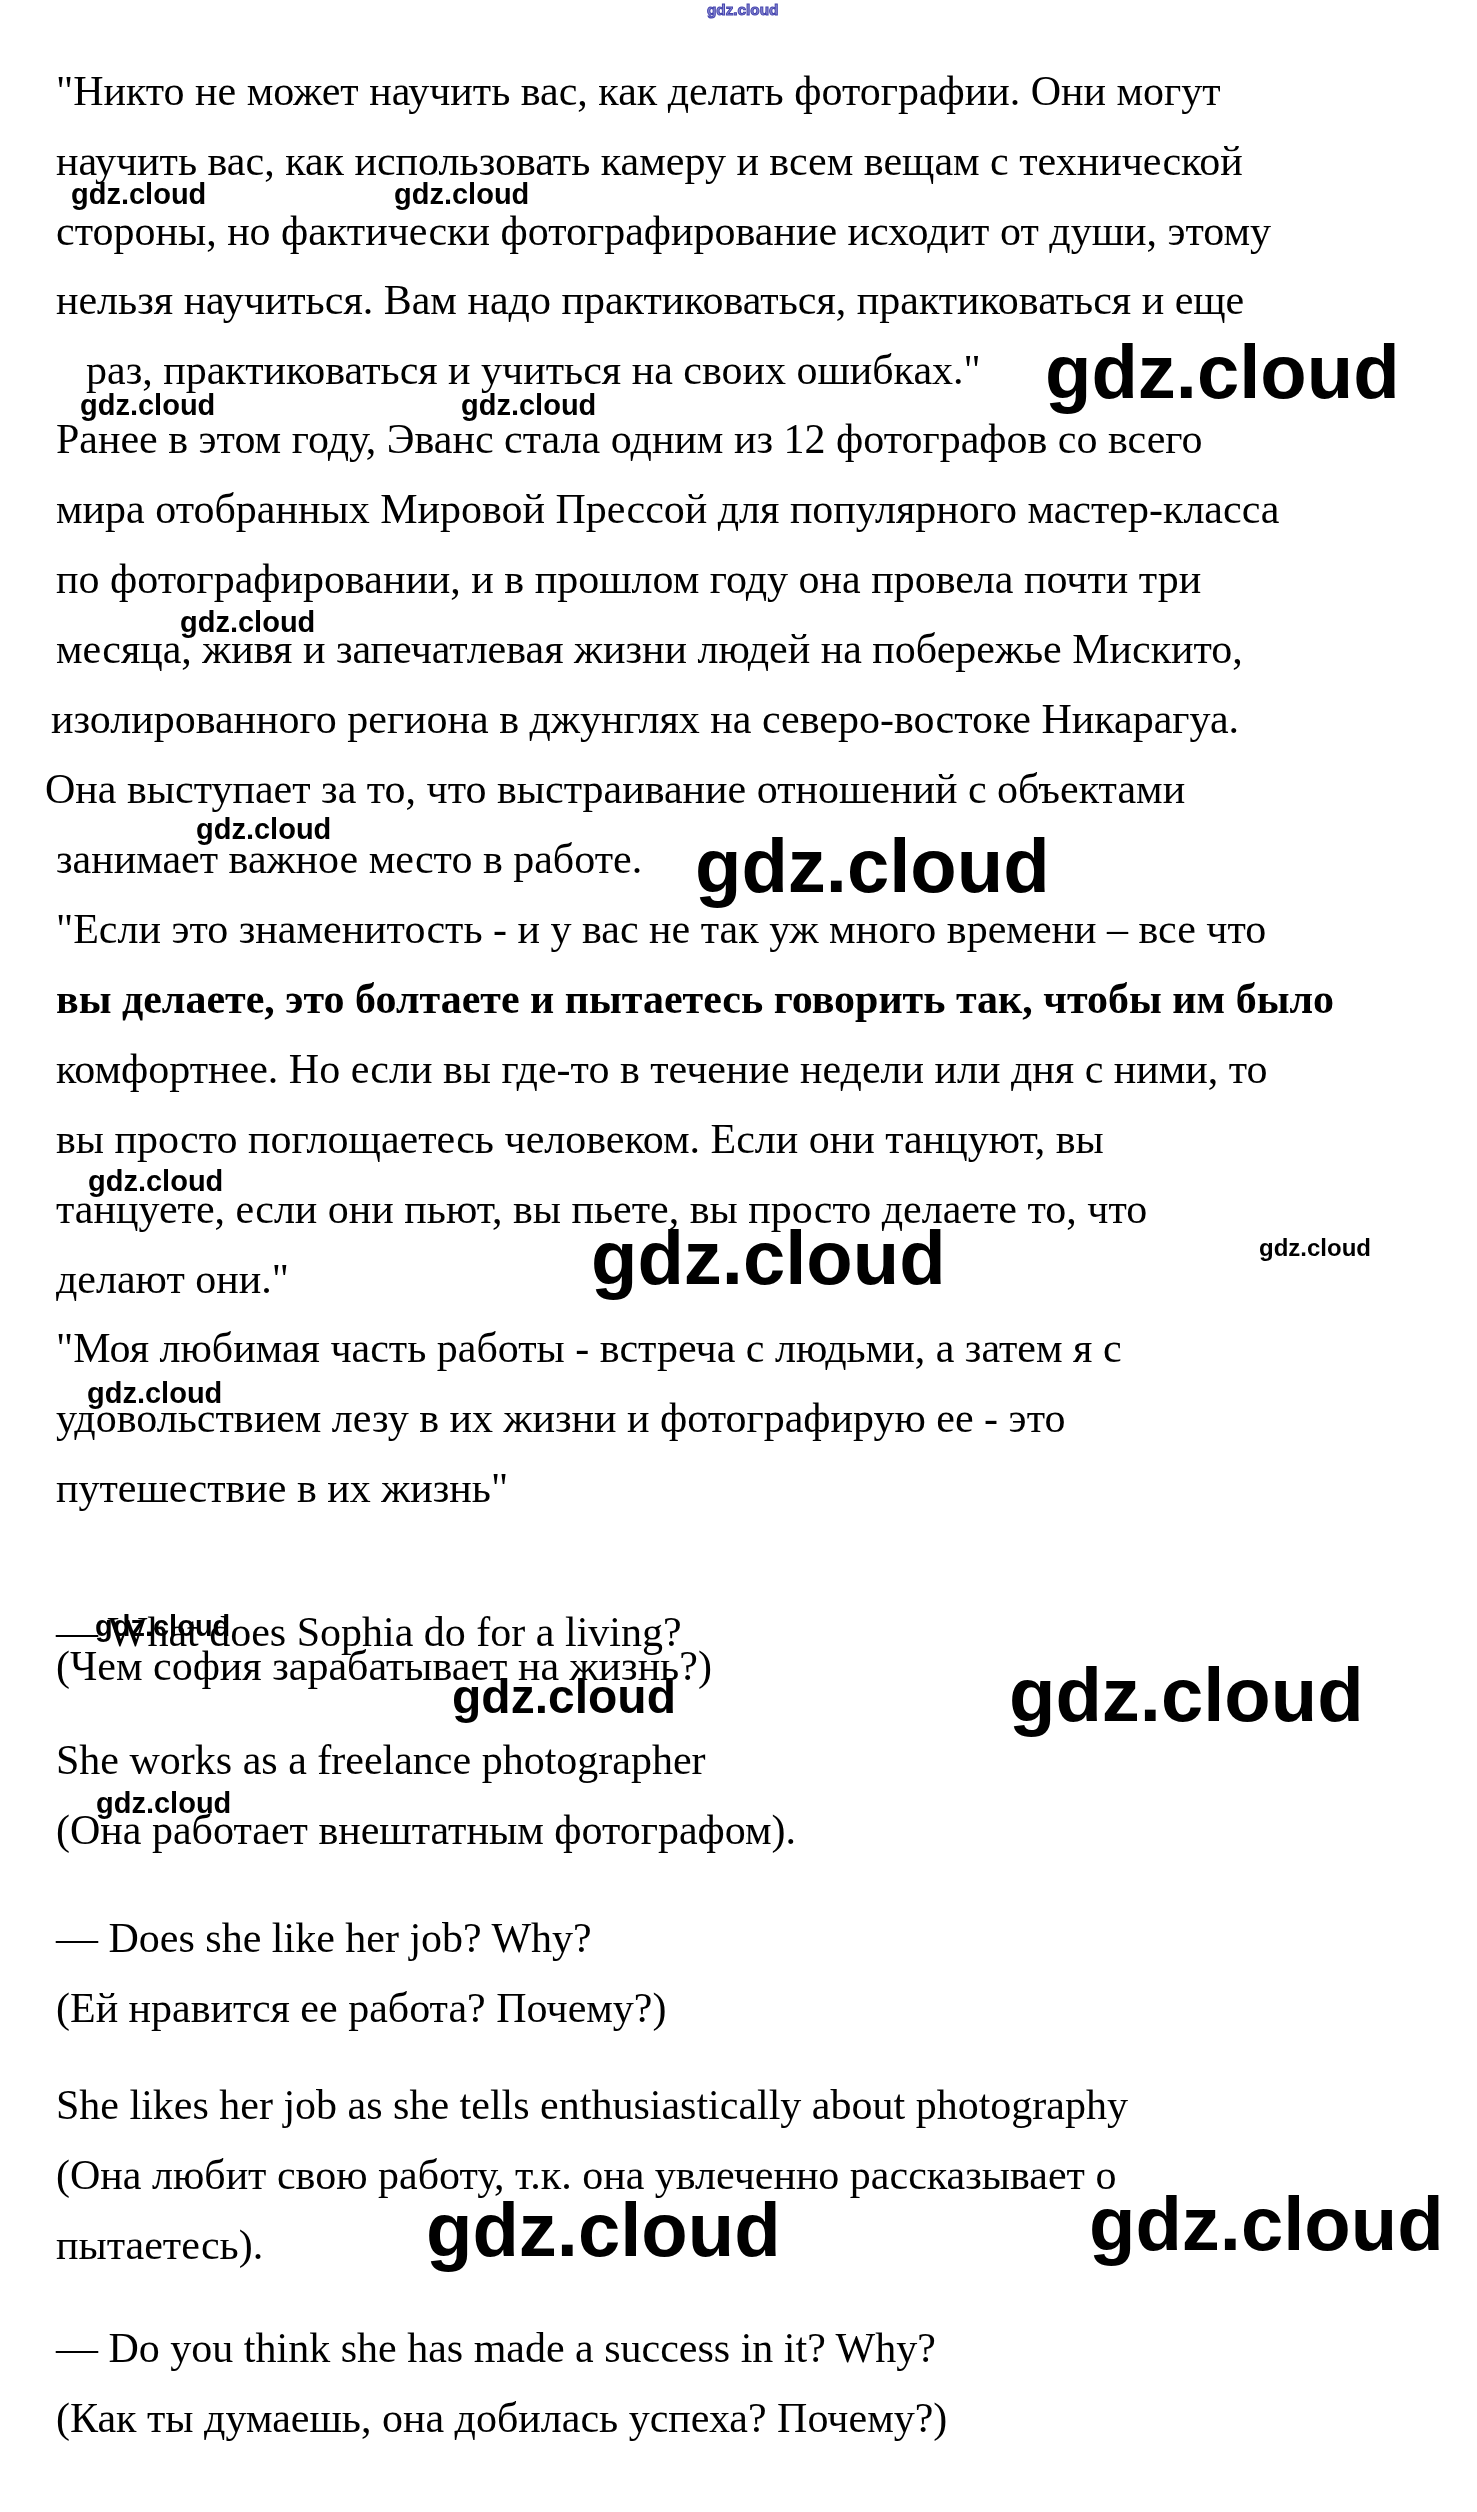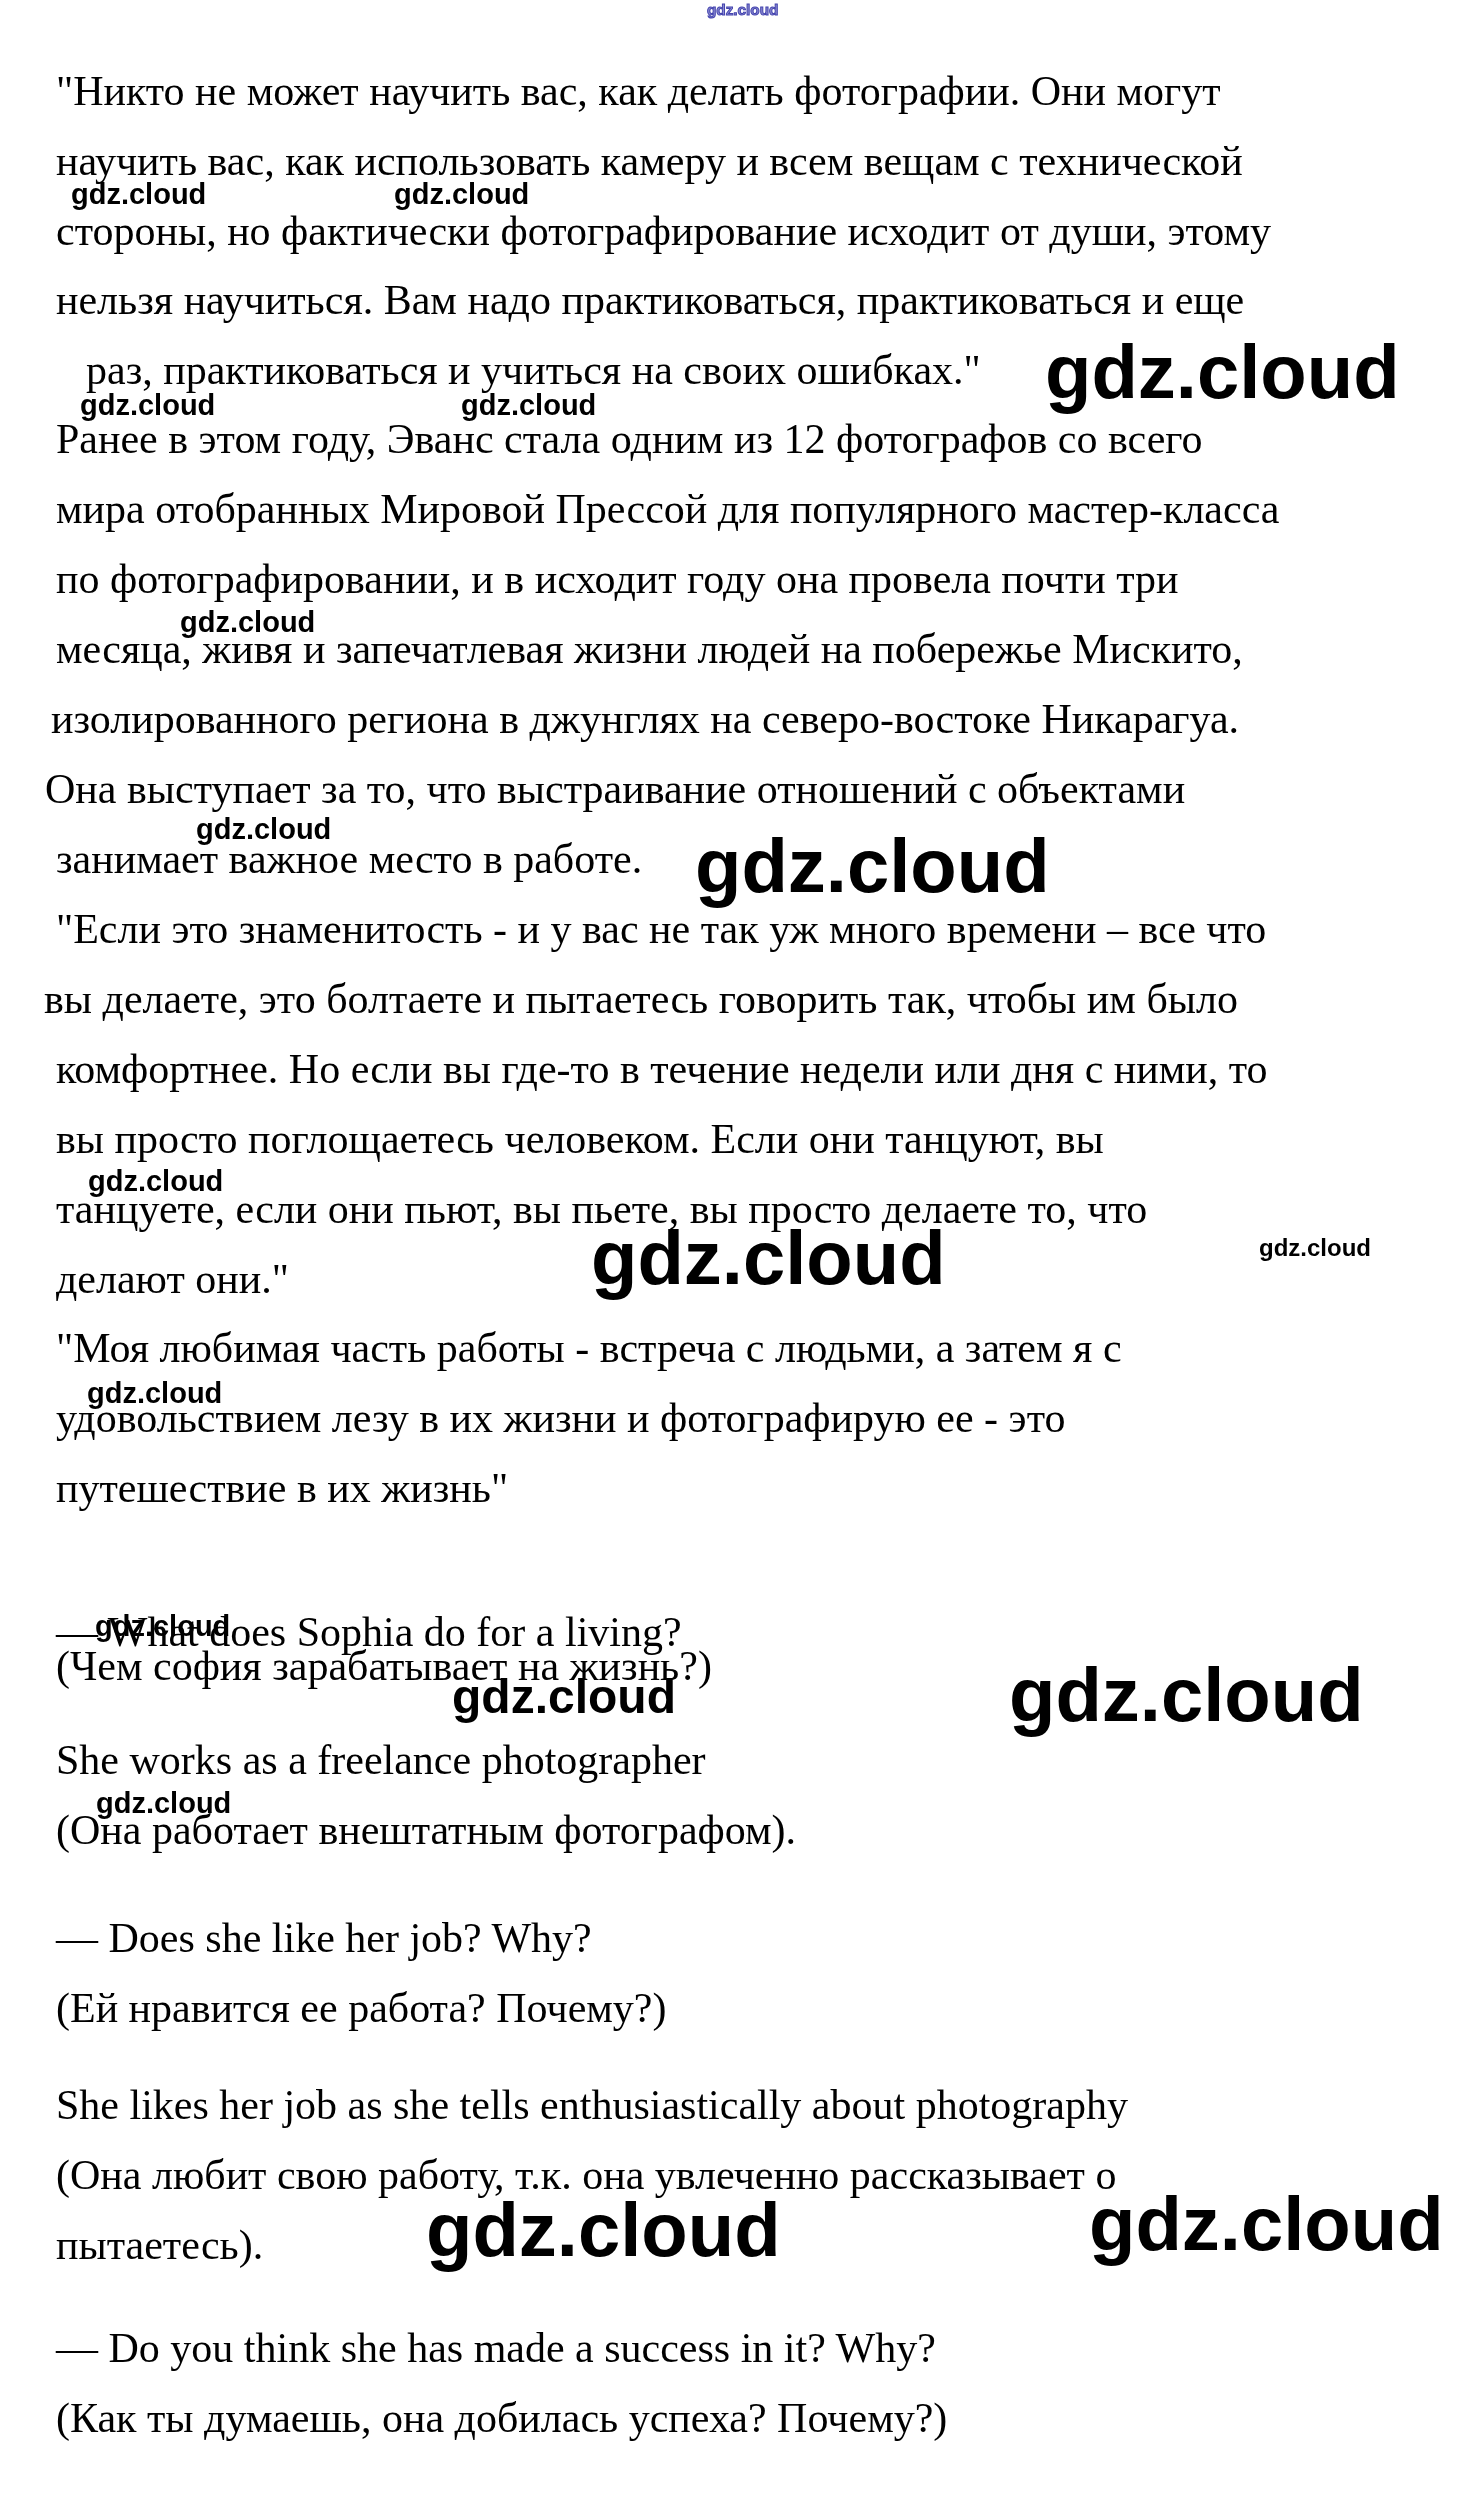--- a/index.html
+++ b/index.html
@@ -47,27 +47,27 @@
 
 <div class="page">
   <div>
       <div class="line" style="top: 67px; left: 56px;">"Никто не может научить вас, как делать фотографии. Они могут</div>
       <div class="line" style="top: 137px; left: 56px;">научить вас, как использовать камеру и всем вещам с технической</div>
       <div class="line" style="top: 207px; left: 56px;">стороны, но фактически фотографирование исходит от души, этому</div>
       <div class="line" style="top: 276px; left: 56px;">нельзя научиться. Вам надо практиковаться, практиковаться и еще</div>
       <div class="line" style="top: 346px; left: 56px; margin-left: 30px;">раз, практиковаться и учиться на своих ошибках."</div>
       <div class="line" style="top: 415px; left: 56px;">Ранее в этом году, Эванс стала одним из 12 фотографов со всего</div>
       <div class="line" style="top: 485px; left: 56px;">мира отобранных Мировой Прессой для популярного мастер-класса</div>
-      <div class="line" style="top: 555px; left: 56px;">по фотографировании, и в исходит году она провела почти три</div>
+      <div class="line" style="top: 555px; left: 56px;">по фотографировании, и в прошлом году она провела почти три</div>
       <div class="line" style="top: 625px; left: 56px;">месяца, живя и запечатлевая жизни людей на побережье Мискито,</div>
       <div class="line" style="top: 695px; left: 51px;">изолированного региона в джунглях на северо-востоке Никарагуа.</div>
       <div class="line" style="top: 765px; left: 45px;">Она выступает за то, что выстраивание отношений с объектами</div>
       <div class="line" style="top: 835px; left: 56px;">занимает важное место в работе.</div>
       <div class="line" style="top: 905px; left: 56px;">"Если это знаменитость - и у вас не так уж много времени – все что</div>
-      <div class="line" style="top: 975px; left: 44px;">вы делаете, это болтаете и пытаетесь говорить так, чтобы им было</div>
+      <div class="line" style="top: 975px; left: 56px; font-weight: bold;">вы делаете, это болтаете и пытаетесь говорить так, чтобы им было</div>
       <div class="line" style="top: 1045px; left: 56px;">комфортнее. Но если вы где-то в течение недели или дня с ними, то</div>
       <div class="line" style="top: 1115px; left: 56px;">вы просто поглощаетесь человеком. Если они танцуют, вы</div>
       <div class="line" style="top: 1185px; left: 56px;">танцуете, если они пьют, вы пьете, вы просто делаете то, что</div>
       <div class="line" style="top: 1255px; left: 56px;">делают они."</div>
       <div class="line" style="top: 1324px; left: 56px;">"Моя любимая часть работы - встреча с людьми, а затем я с</div>
       <div class="line" style="top: 1394px; left: 56px;">удовольствием лезу в их жизни и фотографирую ее - это</div>
       <div class="line" style="top: 1464px; left: 56px;">путешествие в их жизнь"</div>
       <div class="line" style="top: 1572px; left: 56px; margin-top: 36px;">— What does Sophia do for a living?</div>
       <div class="line" style="top: 1642px; left: 56px;">(Чем софия зарабатывает на жизнь?)</div>
       <div class="line" style="top: 1736px; left: 56px;">She works as a freelance photographer</div>

